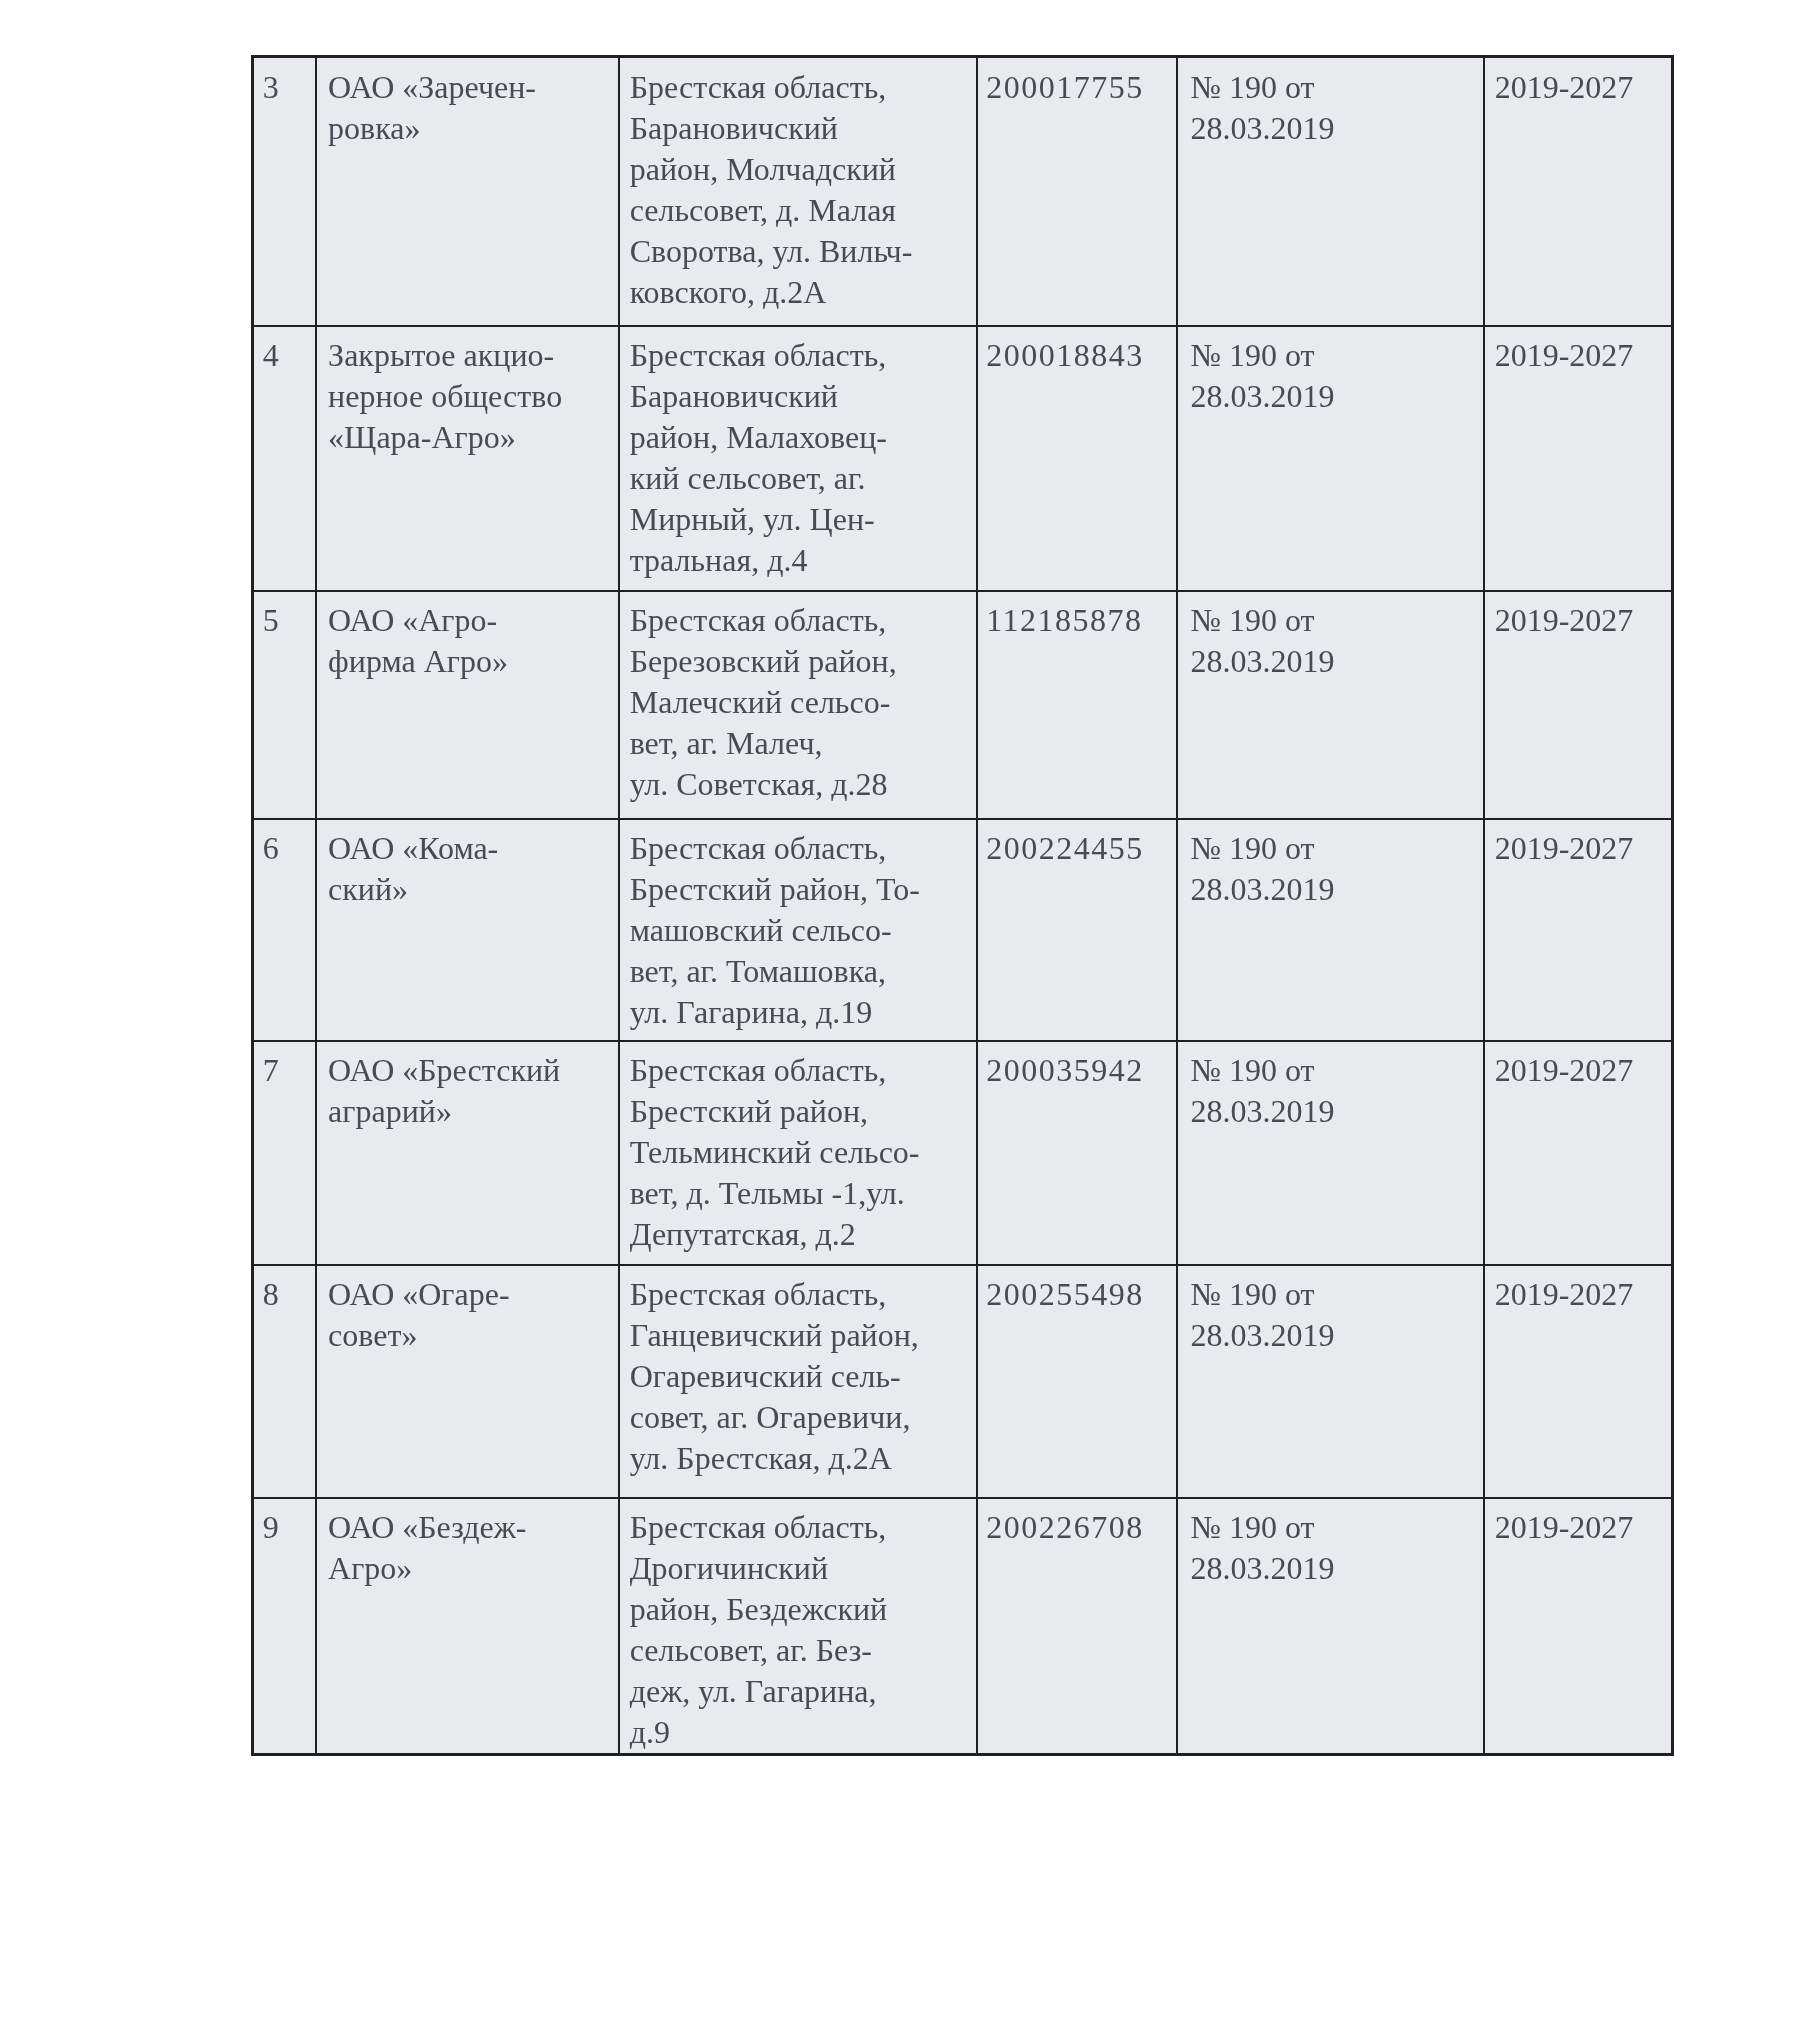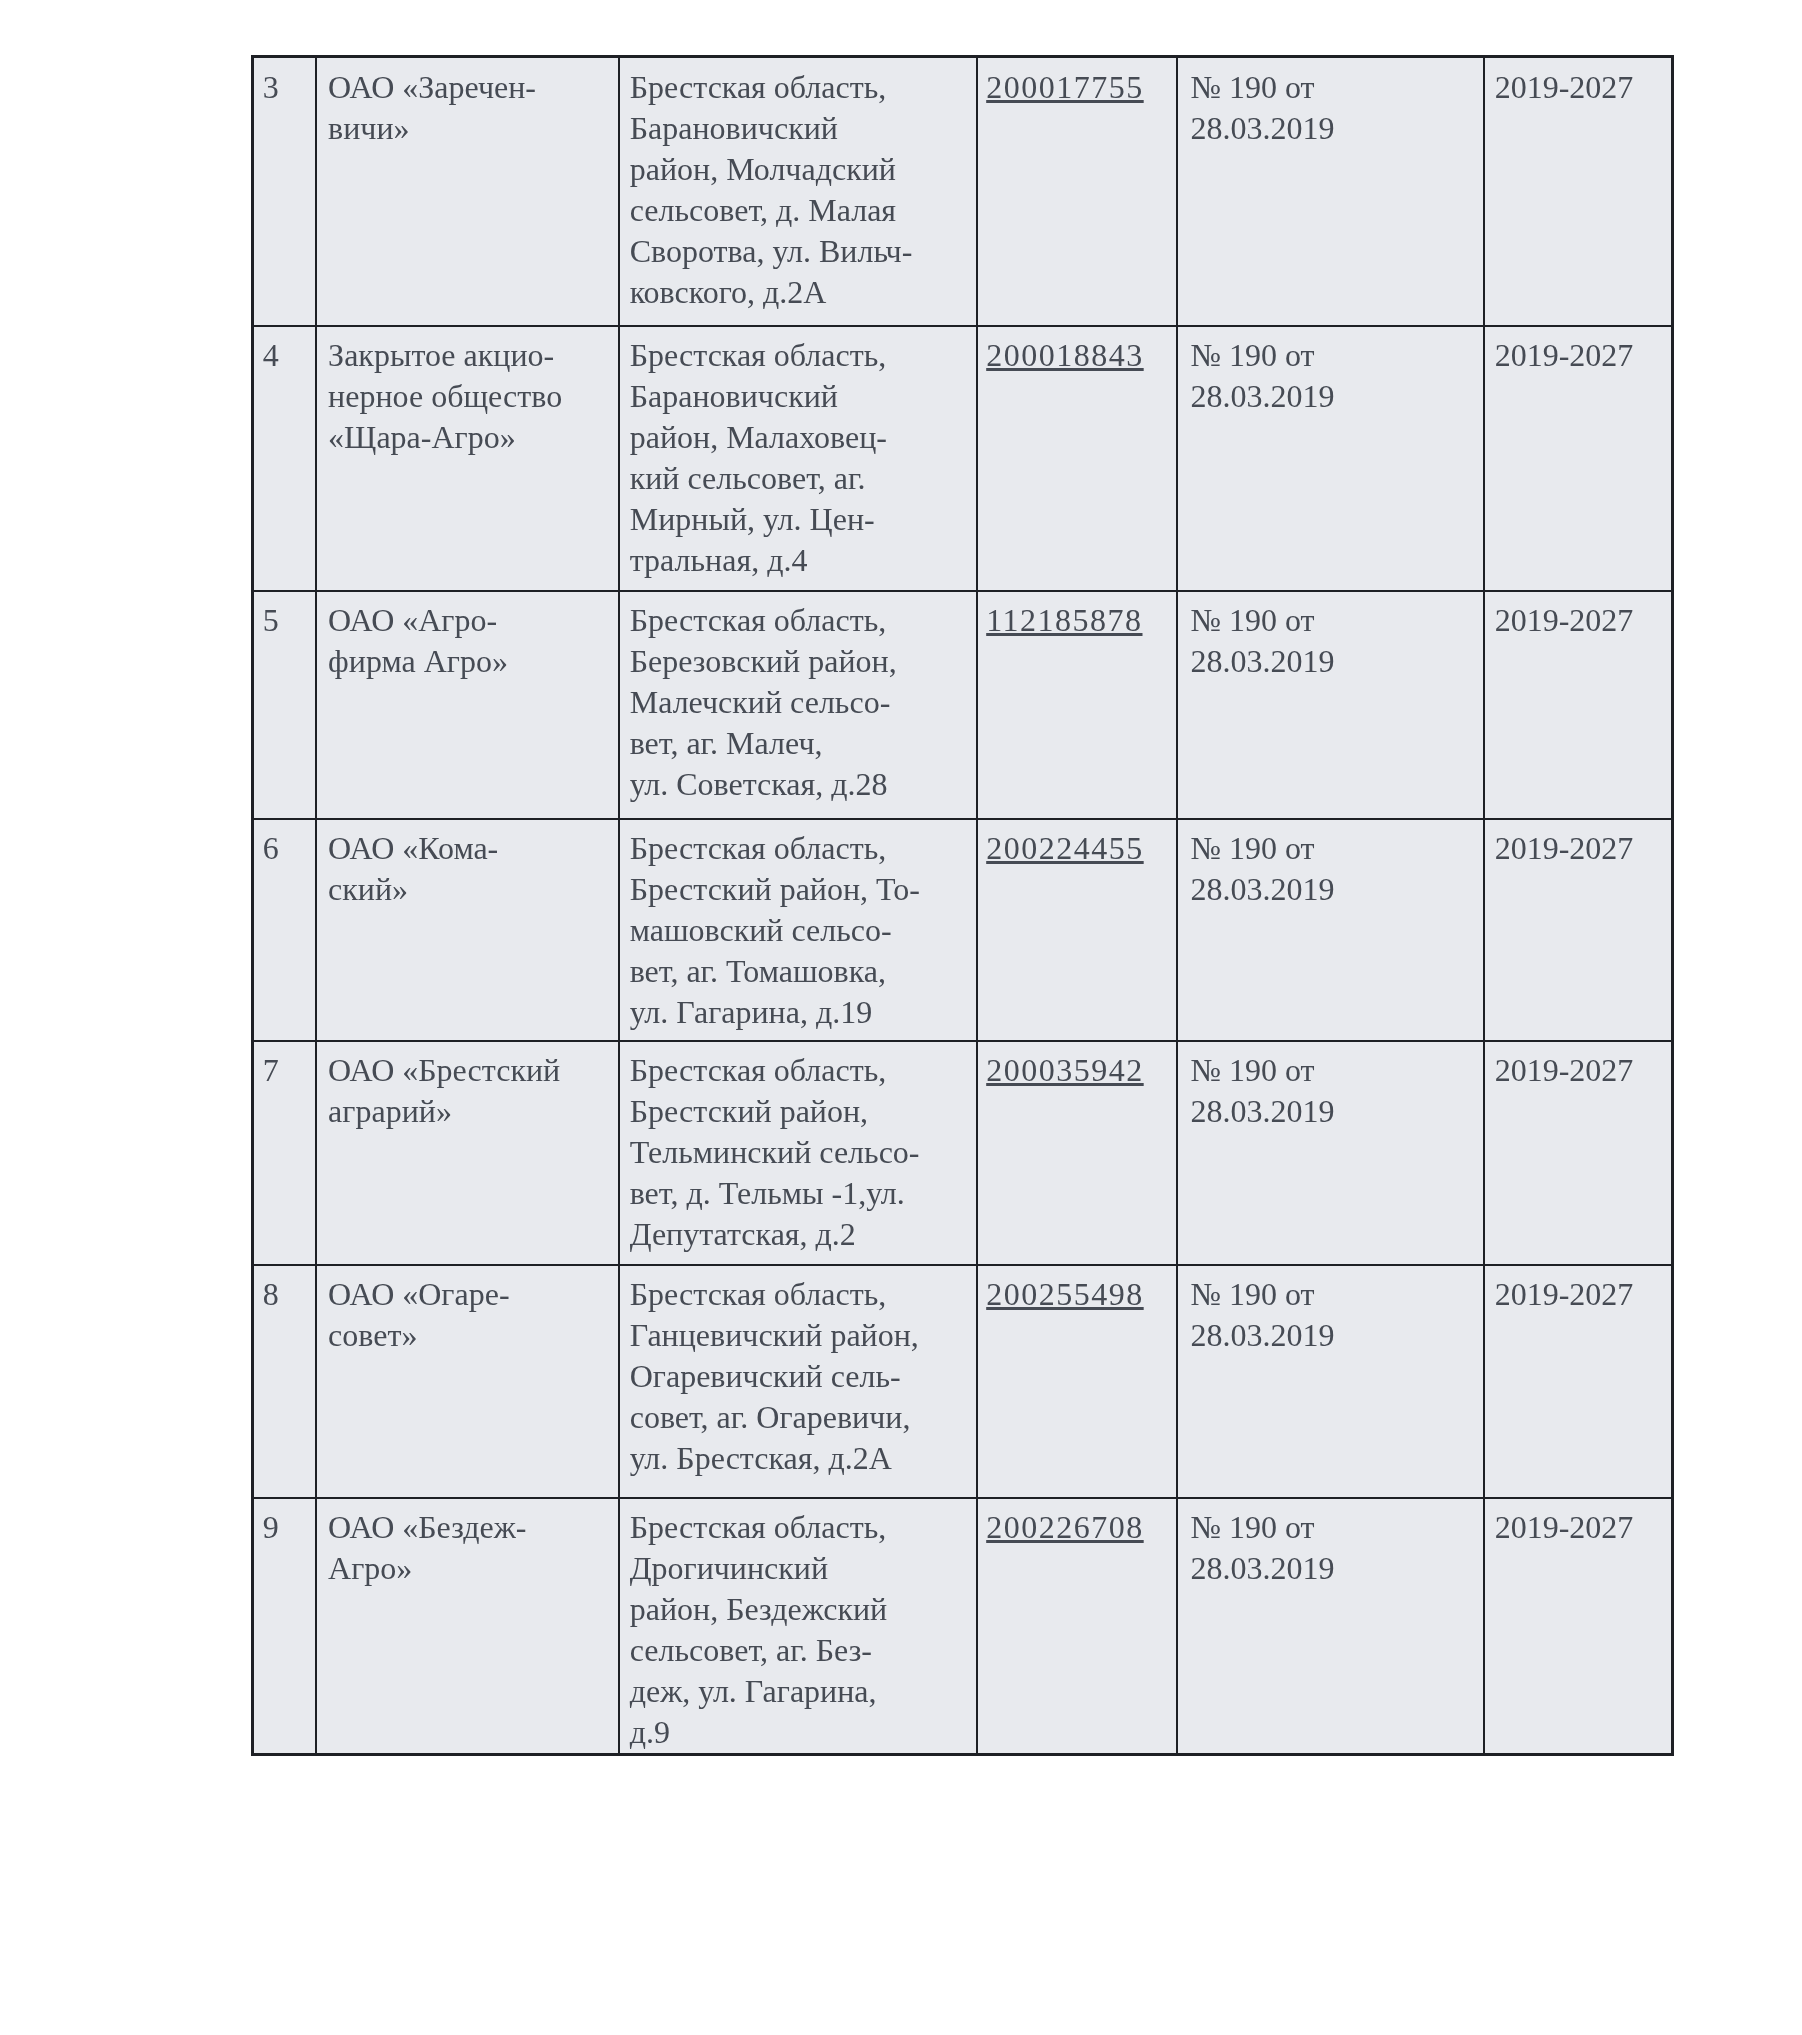--- a/index.html
+++ b/index.html
@@ -50,42 +50,42 @@
   tr.r6 { height: 254px; }
   tr.r7 { height: 271px; }
 
   td.c-num {
     font-size: 21px;
     line-height: 26px;
     padding: 8.7px 2.9px 0 8.7px;
   }
   td.c-name  { padding: 8.7px 7.3px 0 11.6px; }
   td.c-addr  { padding: 8.7px 4.4px 0 10.2px; border-radius: 10px; }
-  td.c-unp   { padding: 8.7px 4.4px 0 8.7px; letter-spacing: 1.5px; text-decoration: underline; }
+  td.c-unp   { padding: 8.7px 4.4px 0 8.7px; letter-spacing: 1.5px; }
   td.c-doc   { padding: 8.7px 5.8px 0 13px; margin-top: 44px; }
   td.c-years { padding: 8.7px 4.4px 0 10.2px; }
 </style>
 </head>
 <body>
 
 <div class="doc-table-wrap">
   <table class="registry">
     <colgroup>
       <col class="w-num">
       <col class="w-name">
       <col class="w-addr">
       <col class="w-unp">
       <col class="w-doc">
       <col class="w-years">
     </colgroup>
     <tbody>
       <tr class="r0">
         <td class="c-num">3</td>
         <td class="c-name">ОАО «Заречен-
-вичи»</td>
+ровка»</td>
         <td class="c-addr">Брестская область,
 Барановичский
 район, Молчадский
 сельсовет, д. Малая
 Своротва, ул. Вильч-
 ковского, д.2А</td>
         <td class="c-unp">200017755</td>
         <td class="c-doc">№ 190 от
 28.03.2019</td>
         <td class="c-years">2019-2027</td>

